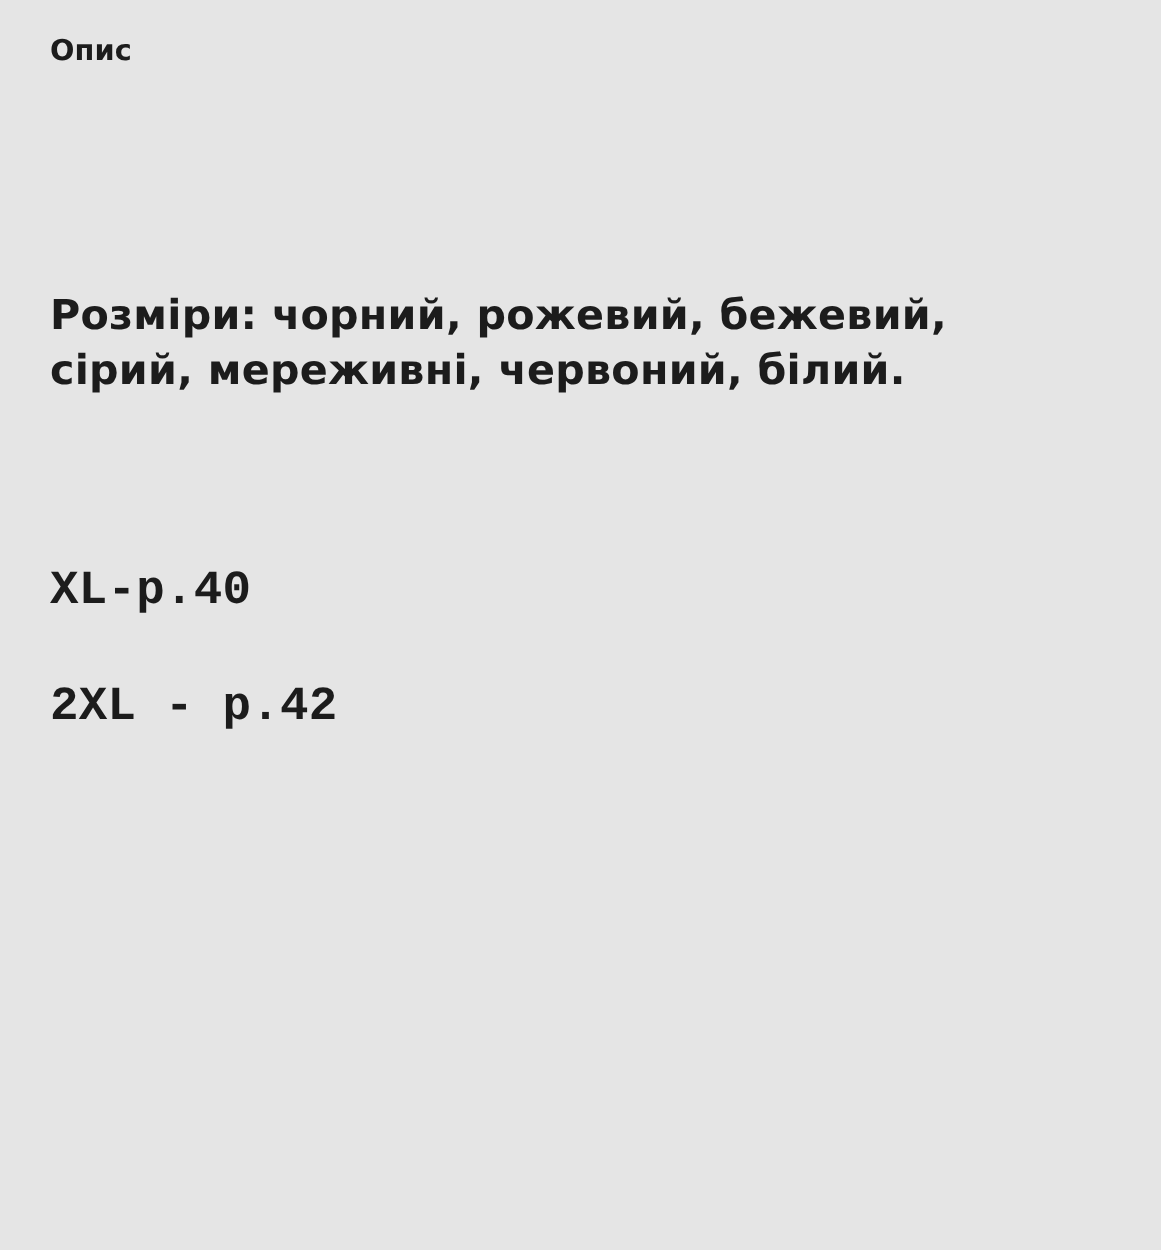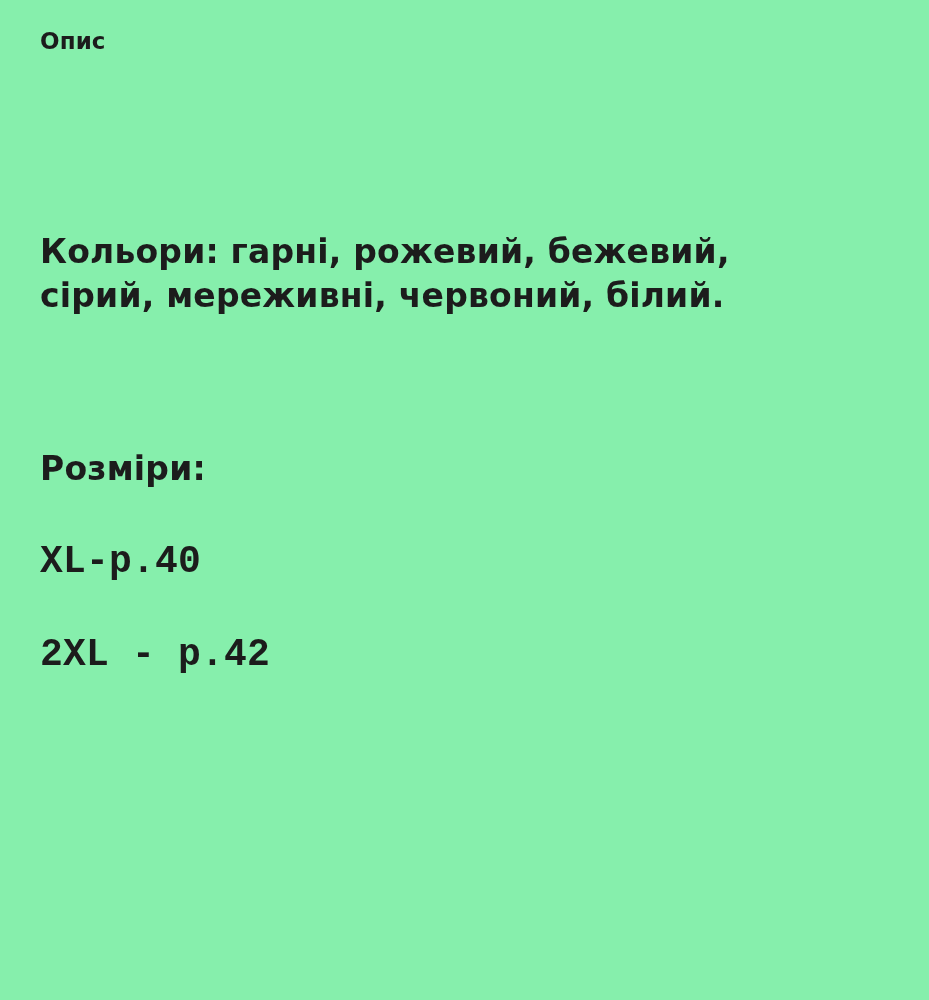--- a/index.html
+++ b/index.html
@@ -13,21 +13,21 @@
     min-height: 1000px;
     font-family: "DejaVu Sans", "Liberation Sans", sans-serif;
     color: #1a1a1a;
     -webkit-font-smoothing: antialiased;
   }
   .page {
     width: 929px;
     min-height: 1000px;
     box-sizing: border-box;
     padding: 28px 40px 20px 40px;
-    background: #86efac;
+    background: #e5e5e5;
   }
   .section-label {
     font-size: 23px;
     font-weight: 700;
     color: #1c1c1c;
     letter-spacing: 0.1px;
     margin: 0 0 46px 0;
     line-height: 1.2;
   }
   .desc-block {
@@ -88,25 +88,24 @@
 <body>
 
 <div class="page">
 
   <div class="section-label">Опис</div>
 
 
   <div class="spacer-lg"></div>
 
   <div class="colors-block">
-    <div>Кольори: гарні, рожевий, бежевий,</div>
+    <div>Розміри: чорний, рожевий, бежевий,</div>
     <div>сірий, мереживні, червоний, білий.</div>
   </div>
 
   <div class="spacer-md"></div>
 
   <div class="sizes-block">
-    <div class="sizes-heading">Розміри:</div>
     <div class="size-item">XL-р.40</div>
     <div class="size-item">2XL - р.42</div>
   </div>
 
 </div>
 
 </body></html>

